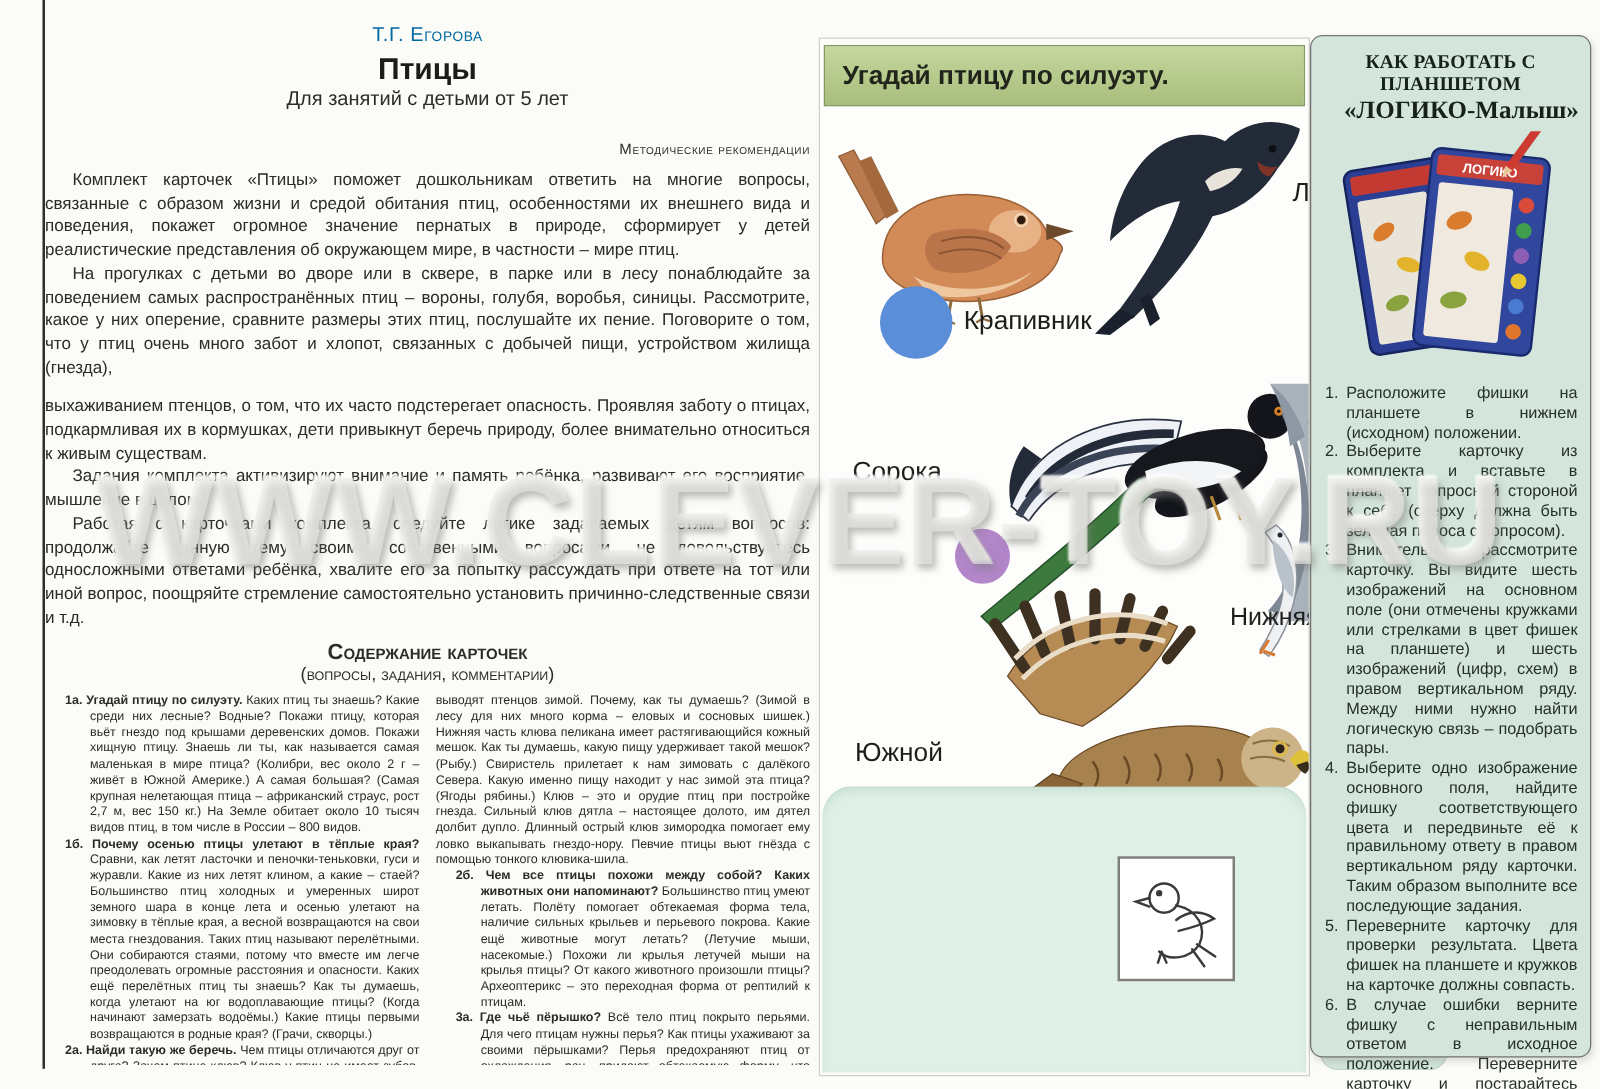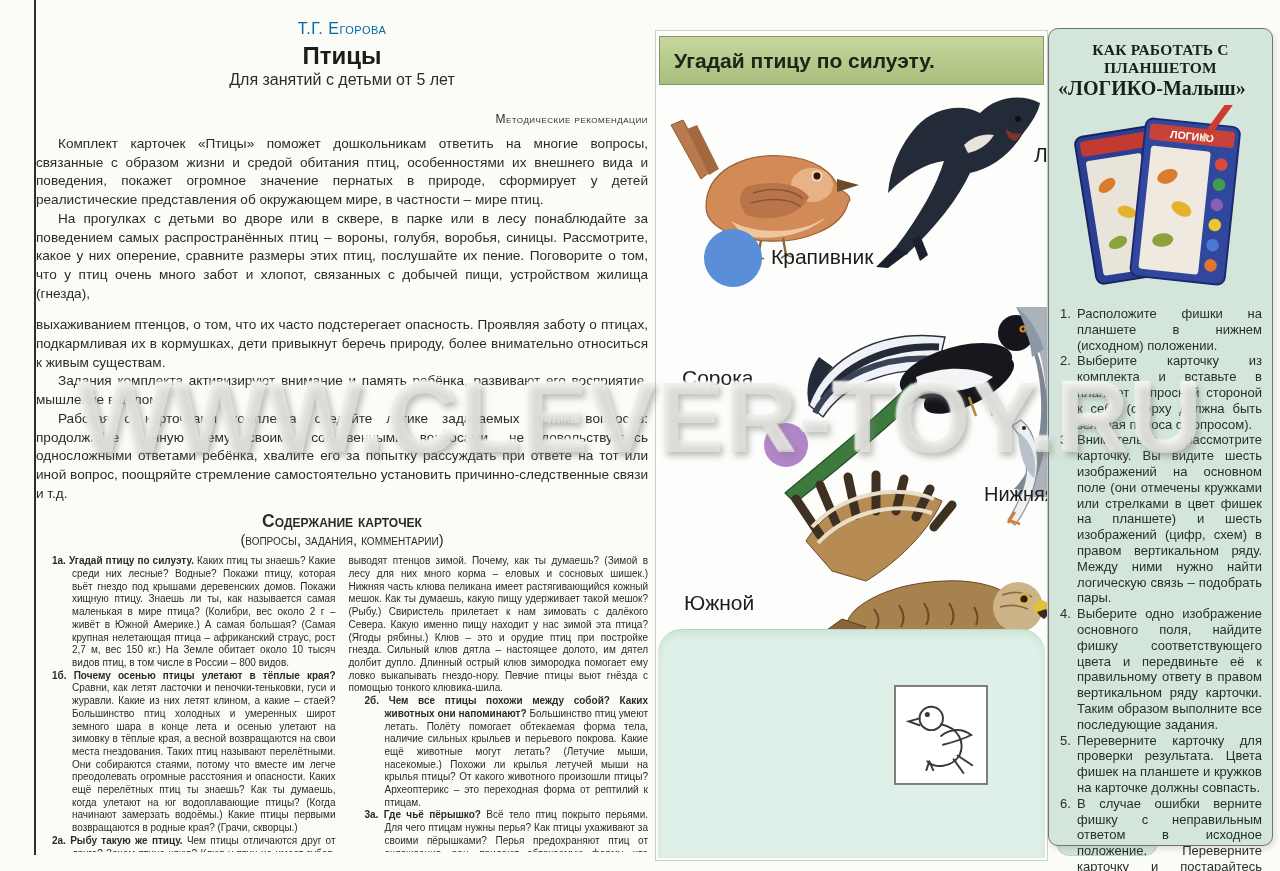--- a/index.html
+++ b/index.html
@@ -71,21 +71,21 @@
     position:absolute; left:1056px; top:820px; width:102px; height:36px;
     background:#d4e6db; border:1px solid #bed4c7; border-top:none; border-radius:0 0 14px 14px;
   }
   .panel {
     position:absolute; left:1048px; top:28px; width:225px; height:818px;
     background:#d4e6db; border:1px solid #737373; border-radius:10px;
     box-shadow:2px 3px 6px rgba(0,0,0,.12);
     padding:12px 9px 0 9px;
   }
   .panel-title1 { font-family:"Liberation Serif","DejaVu Serif",serif; font-weight:bold; font-size:15.5px; text-align:center; letter-spacing:.2px; color:#17211b; }
-  .panel-title2 { font-family:"Liberation Serif","DejaVu Serif",serif; font-weight:bold; font-size:20px; text-align:left; color:#17211b; }
+  .panel-title2 { font-family:"Liberation Serif","DejaVu Serif",serif; font-weight:bold; font-size:20px; text-align:right; color:#17211b; }
   .tablets { display:block; margin:5px auto 3px auto; }
   .steps { list-style:none; margin:3px 1px 0 2px; font-size:13px; line-height:15.8px; text-align:justify; color:#26302a; }
   .steps li { position:relative; padding-left:17px; }
   .steps .snum { position:absolute; left:0; top:0; }
 
   
   .watermark {
     position:absolute; left:-6px; top:360px; width:1292px; z-index:50;
     font-size:100px; font-weight:bold; white-space:nowrap; text-align:center;
     color:rgba(236,235,230,0.62);
@@ -116,21 +116,21 @@
     </div>
   </div>
 
   <div class="contents-title">Содержание карточек</div>
   <div class="contents-sub">(вопросы, задания, комментарии)</div>
 
   <div class="list-cols">
     <div class="col">
       <div class="citem"><span class="inum">1а.</span> <b>Угадай птицу по силуэту.</b> <span>Каких птиц ты знаешь? Какие среди них лесные? Водные? Покажи птицу, которая вьёт гнездо под крышами деревенских домов. Покажи хищную птицу. Знаешь ли ты, как называется самая маленькая в мире птица? (Колибри, вес около 2 г – живёт в Южной Америке.) А самая большая? (Самая крупная нелетающая птица – африканский страус, рост 2,7 м, вес 150 кг.) На Земле обитает около 10 тысяч видов птиц, в том числе в России – 800 видов.</span></div>
       <div class="citem"><span class="inum">1б.</span> <b>Почему осенью птицы улетают в тёплые края?</b> <span>Сравни, как летят ласточки и пеночки-теньковки, гуси и журавли. Какие из них летят клином, а какие – стаей? Большинство птиц холодных и умеренных широт земного шара в конце лета и осенью улетают на зимовку в тёплые края, а весной возвращаются на свои места гнездования. Таких птиц называют перелётными. Они собираются стаями, потому что вместе им легче преодолевать огромные расстояния и опасности. Каких ещё перелётных птиц ты знаешь? Как ты думаешь, когда улетают на юг водоплавающие птицы? (Когда начинают замерзать водоёмы.) Какие птицы первыми возвращаются в родные края? (Грачи, скворцы.)</span></div>
-      <div class="citem"><span class="inum">2а.</span> <b>Рыбу такую же птицу.</b> <span>Чем птицы отличаются друг от друга? Зачем птице клюв? Клюв у птиц не имеет зубов, он покрыт роговым чехлом, а его строение зависит от способа добывания пищи. Клюв зерноядных и плодоядных птиц имеет форму конуса. У клестов, питающихся семенами шишек, клюв перекрещенный. Клесты</span></div>
+      <div class="citem"><span class="inum">2а.</span> <b>Найди такую же беречь.</b> <span>Чем птицы отличаются друг от друга? Зачем птице клюв? Клюв у птиц не имеет зубов, он покрыт роговым чехлом, а его строение зависит от способа добывания пищи. Клюв зерноядных и плодоядных птиц имеет форму конуса. У клестов, питающихся семенами шишек, клюв перекрещенный. Клесты</span></div>
     </div>
     <div class="col">
       <div class="citem" style="padding-left:0;text-indent:0;"><span>выводят птенцов зимой. Почему, как ты думаешь? (Зимой в лесу для них много корма – еловых и сосновых шишек.) Нижняя часть клюва пеликана имеет растягивающийся кожный мешок. Как ты думаешь, какую пищу удерживает такой мешок? (Рыбу.) Свиристель прилетает к нам зимовать с далёкого Севера. Какую именно пищу находит у нас зимой эта птица? (Ягоды рябины.) Клюв – это и орудие птиц при постройке гнезда. Сильный клюв дятла – настоящее долото, им дятел долбит дупло. Длинный острый клюв зимородка помогает ему ловко выкапывать гнездо-нору. Певчие птицы вьют гнёзда с помощью тонкого клювика-шила.</span></div>
       <div class="citem"><span class="inum">2б.</span> <b>Чем все птицы похожи между собой? Каких животных они напоминают?</b> <span>Большинство птиц умеют летать. Полёту помогает обтекаемая форма тела, наличие сильных крыльев и перьевого покрова. Какие ещё животные могут летать? (Летучие мыши, насекомые.) Похожи ли крылья летучей мыши на крылья птицы? От какого животного произошли птицы? Археоптерикс – это переходная форма от рептилий к птицам.</span></div>
       <div class="citem"><span class="inum">3а.</span> <b>Где чьё пёрышко?</b> <span>Всё тело птиц покрыто перьями. Для чего птицам нужны перья? Как птицы ухаживают за своими пёрышками? Перья предохраняют птиц от охлаждения, ран, придают обтекаемую форму, что очень важно для полёта. Расцветка перьевого покрова позволяет птицам замаскироваться от врагов или привлечь внимание. Птицы тщательно ухаживают за своими перьями: смазывают, чистят, опудривают.</span></div>
     </div>
   </div>
 </div>
 
 <div class="card">

